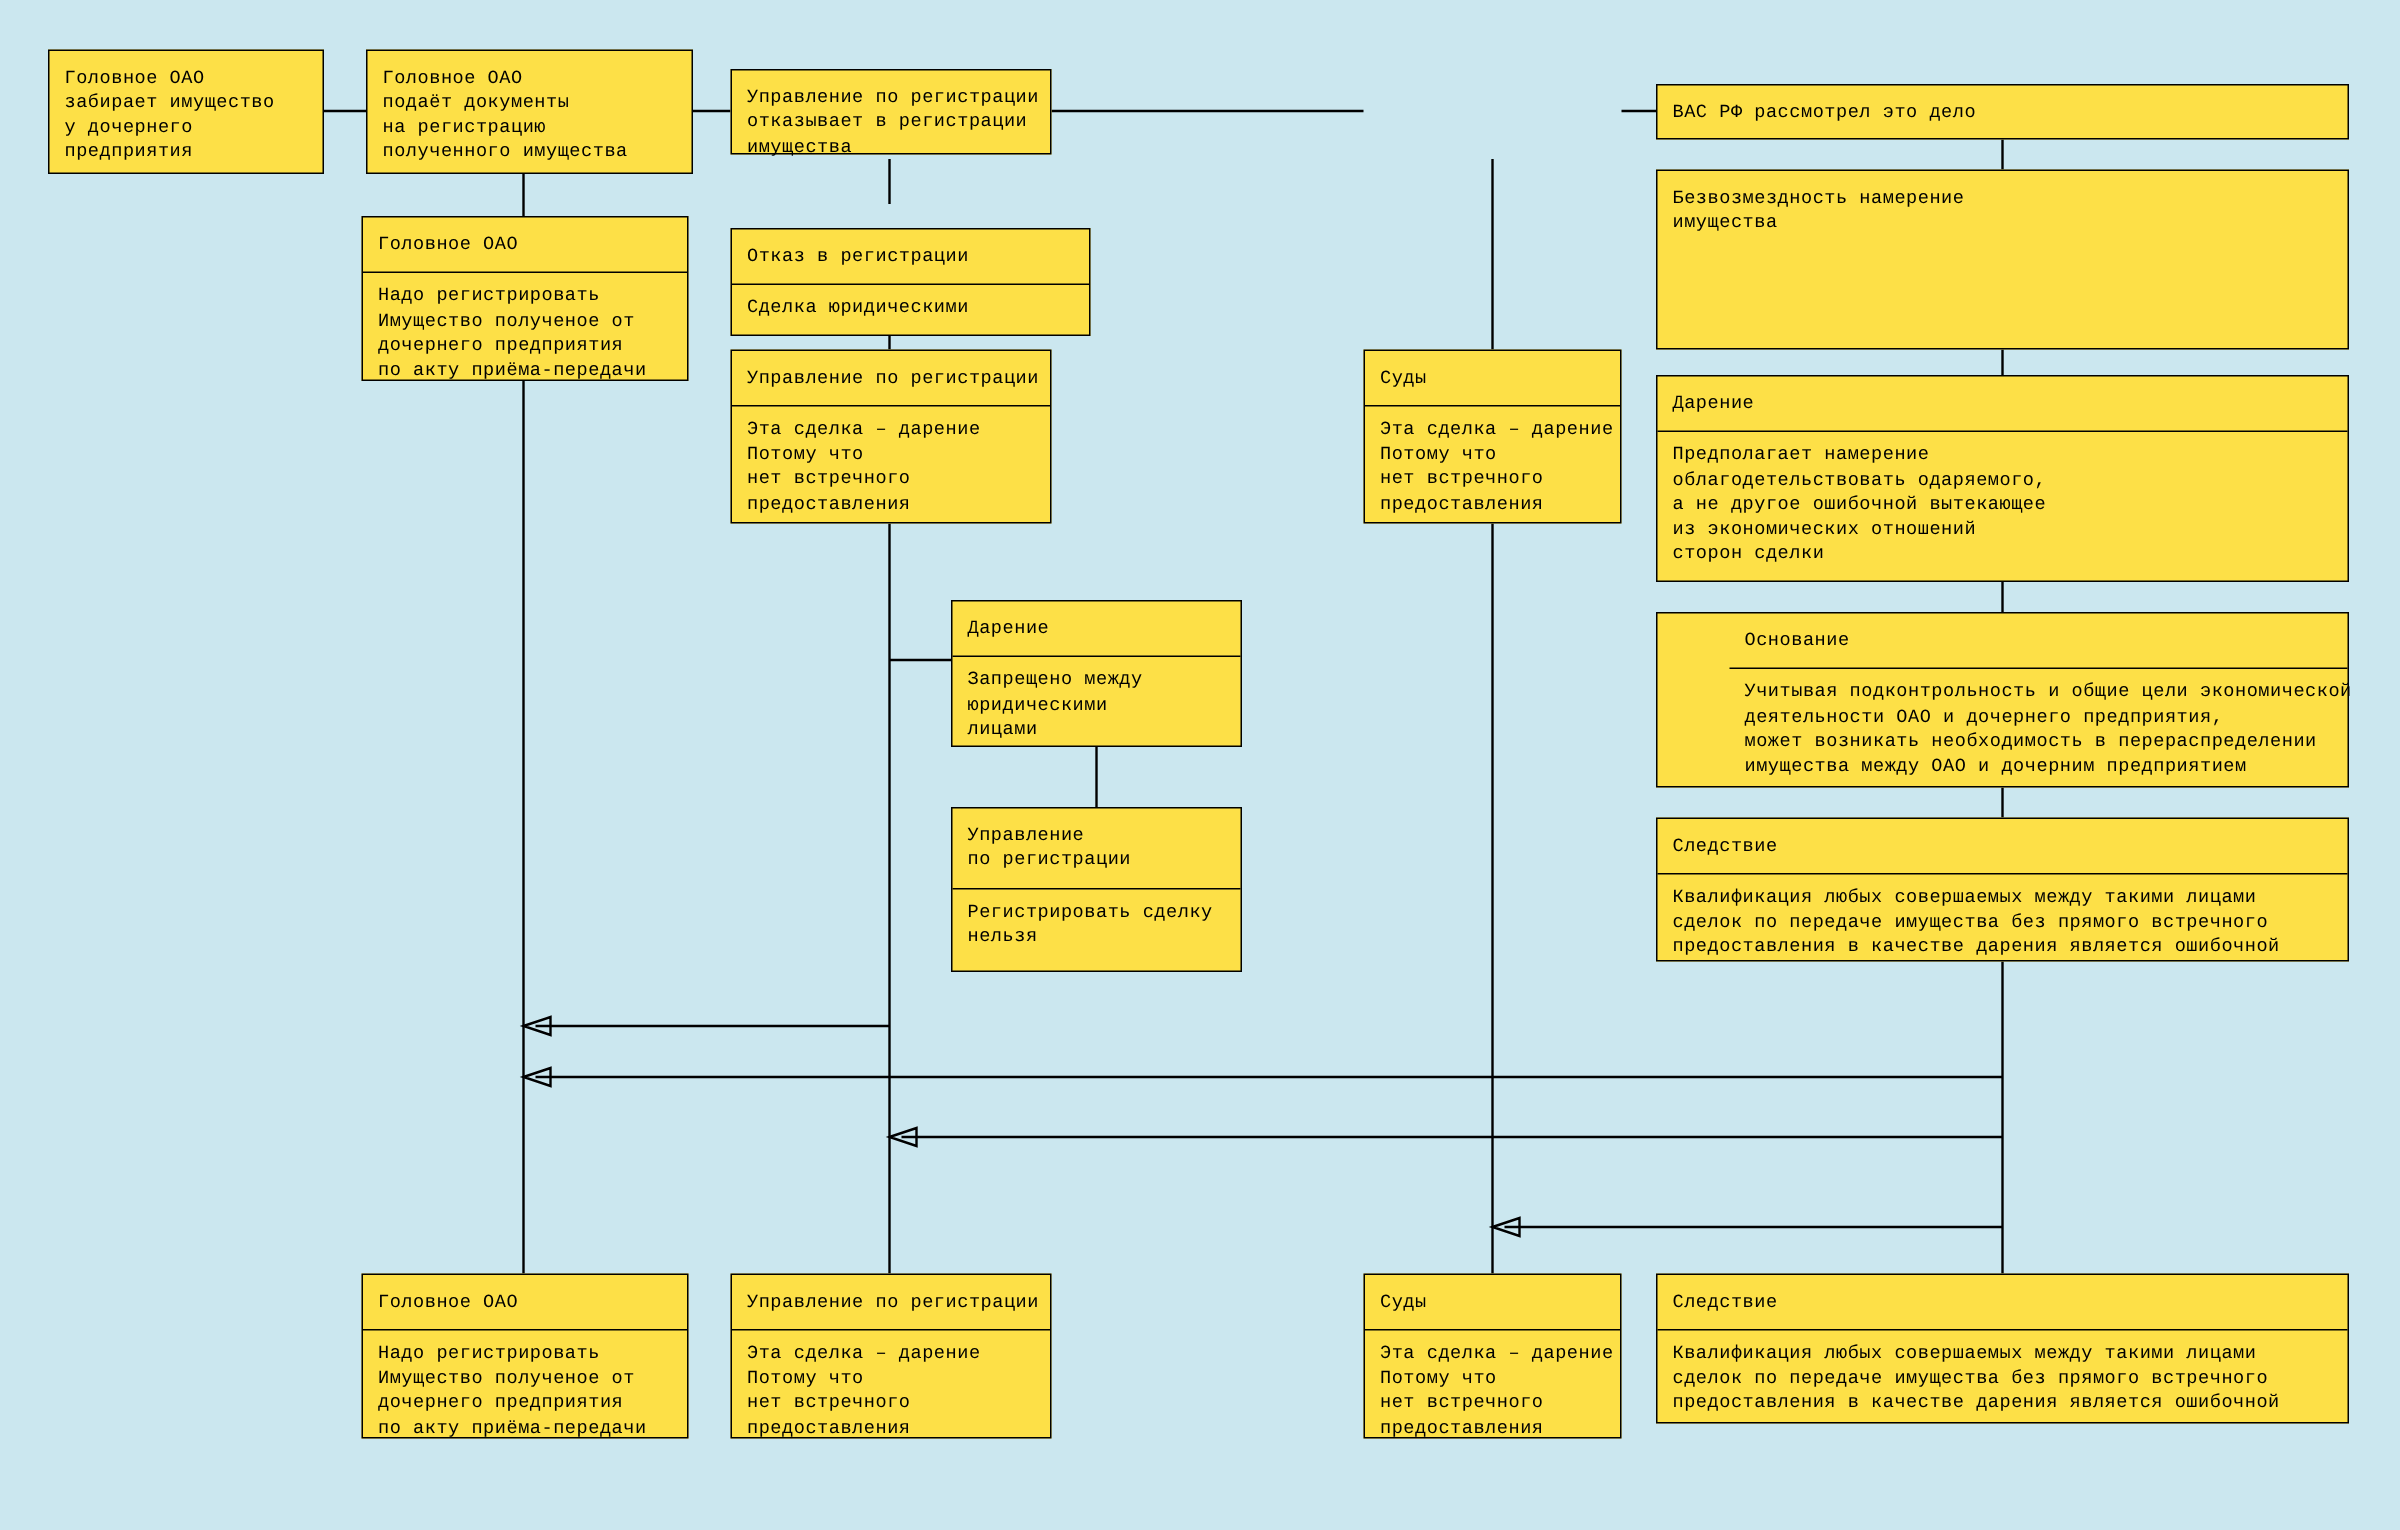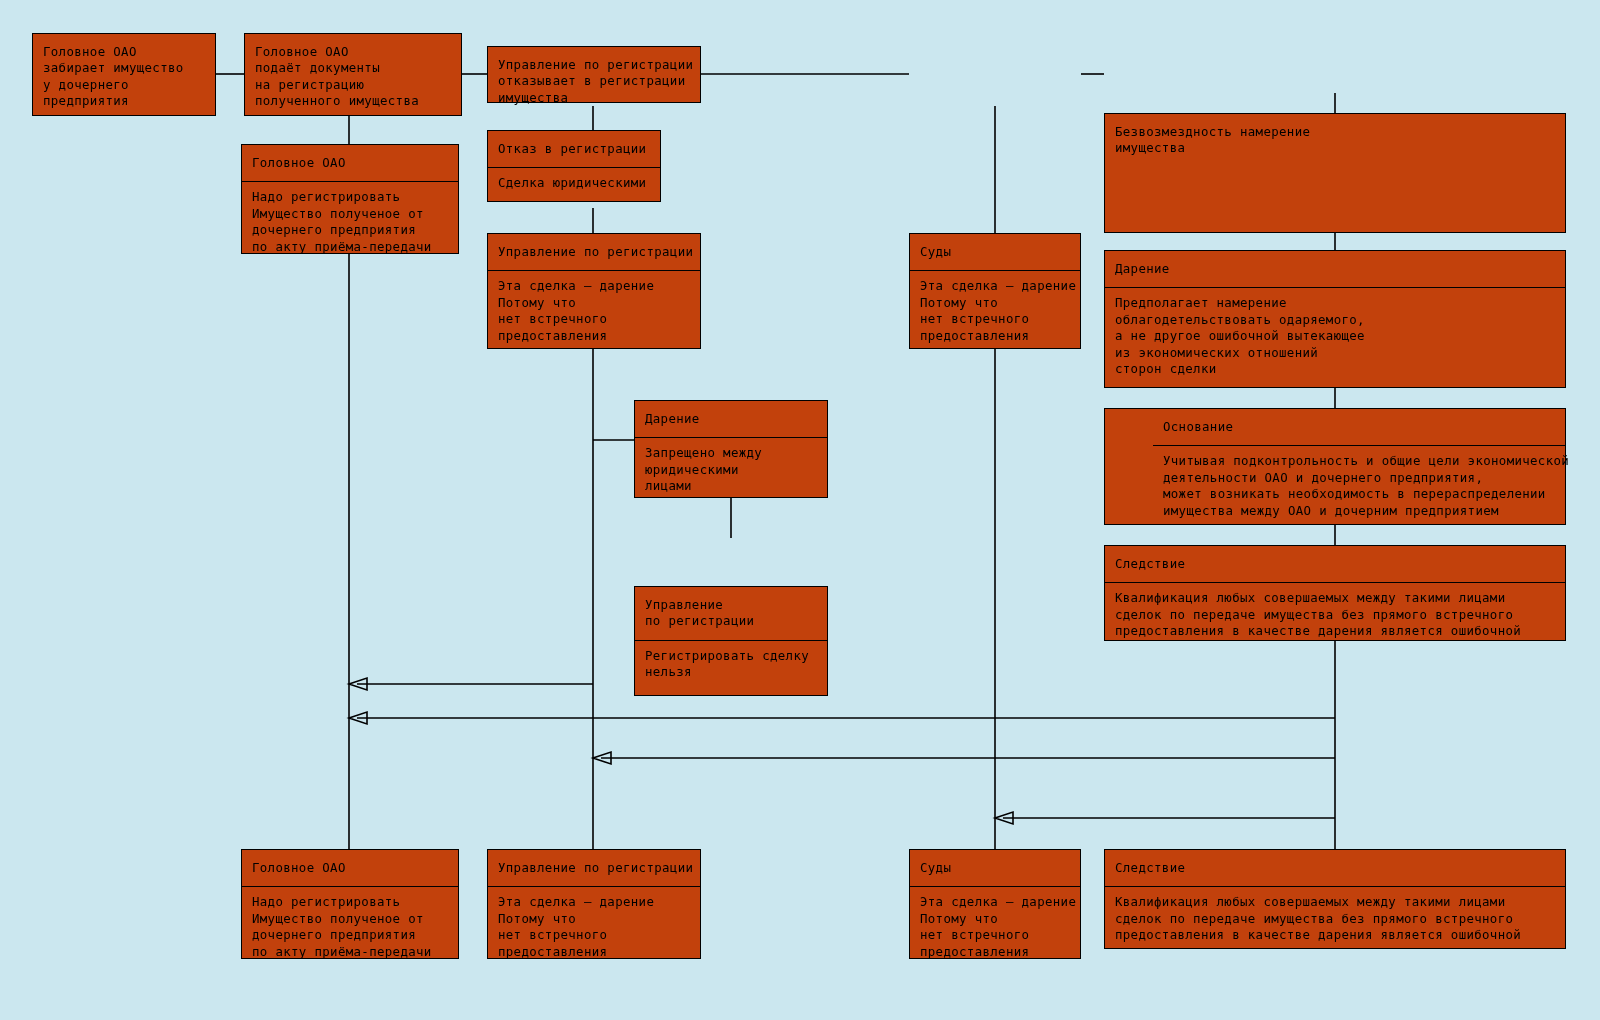--- a/index.html
+++ b/index.html
@@ -6,24 +6,25 @@
   body{
     width:1600px;height:1020px;
     background:#cbe7ef;
     font-family:"DejaVu Sans Mono","Liberation Mono",monospace;
     overflow:hidden;
   }
   #canvas{position:relative;width:1600px;height:1020px;}
 
   .node{
     position:absolute;
-    background:#c2410c;
+    background:#fde047;
     border:1.6px solid #000;
     box-sizing:border-box;
     z-index:5;
+    font-family:Liberation Mono, monospace;
   }
   .cell{
     padding:7px 10px 8px 10px;
     font-size:12.4px;
     line-height:16.4px;
     color:#000;
     white-space:pre;
     letter-spacing:0.35px;
   }
   .cell.head{padding-top:10px;padding-bottom:10px;}
@@ -92,30 +93,33 @@
 полученного имущества</div>
   </div>
 
   <div class="node" style="left:487px;top:46px;width:214px;height:57px;">
     <div class="cell head">Управление по регистрации
 отказывает в регистрации
 имущества</div>
   </div>
 
 
+  <div class="node" style="left:1104px;top:56px;width:462px;height:37px;">
+    <div class="cell head">ВАС РФ рассмотрел это дело</div>
+  </div>
 
   <div class="node" style="left:241px;top:144px;width:218px;height:110px;">
     <div class="cell head">Головное ОАО</div>
     <div class="cell divider">Надо регистрировать
 Имущество полученое от
 дочернего предприятия
 по акту приёма-передачи</div>
   </div>
 
-  <div class="node" style="left:487px;top:130px;width:174px;height:72px;">
+  <div class="node" style="left:487px;top:152px;width:240px;height:72px;">
     <div class="cell head">Отказ в регистрации</div>
     <div class="cell divider">Сделка юридическими</div>
   </div>
 
   <div class="node" style="left:1104px;top:113px;width:462px;height:120px;">
     <div class="cell head">Безвозмездность намерение
 имущества</div>
   </div>
 
   <div class="node" style="left:487px;top:233px;width:214px;height:116px;">
@@ -151,21 +155,21 @@
   </div>
 
   <div class="node" style="left:1104px;top:408px;width:462px;height:117px;padding-left:48px;">
     <div class="cell head">Основание</div>
     <div class="cell divider">Учитывая подконтрольность и общие цели экономической
 деятельности ОАО и дочернего предприятия,
 может возникать необходимость в перераспределении
 имущества между ОАО и дочерним предприятием</div>
   </div>
 
-  <div class="node" style="left:634px;top:538px;width:194px;height:110px;margin-top:48px;">
+  <div class="node" style="left:634px;top:538px;width:194px;height:110px;">
     <div class="cell head">Управление
 по регистрации</div>
     <div class="cell divider">Регистрировать сделку
 нельзя</div>
   </div>
 
   <div class="node" style="left:1104px;top:545px;width:462px;height:96px;">
     <div class="cell head">Следствие</div>
     <div class="cell divider">Квалификация любых совершаемых между такими лицами
 сделок по передаче имущества без прямого встречного

